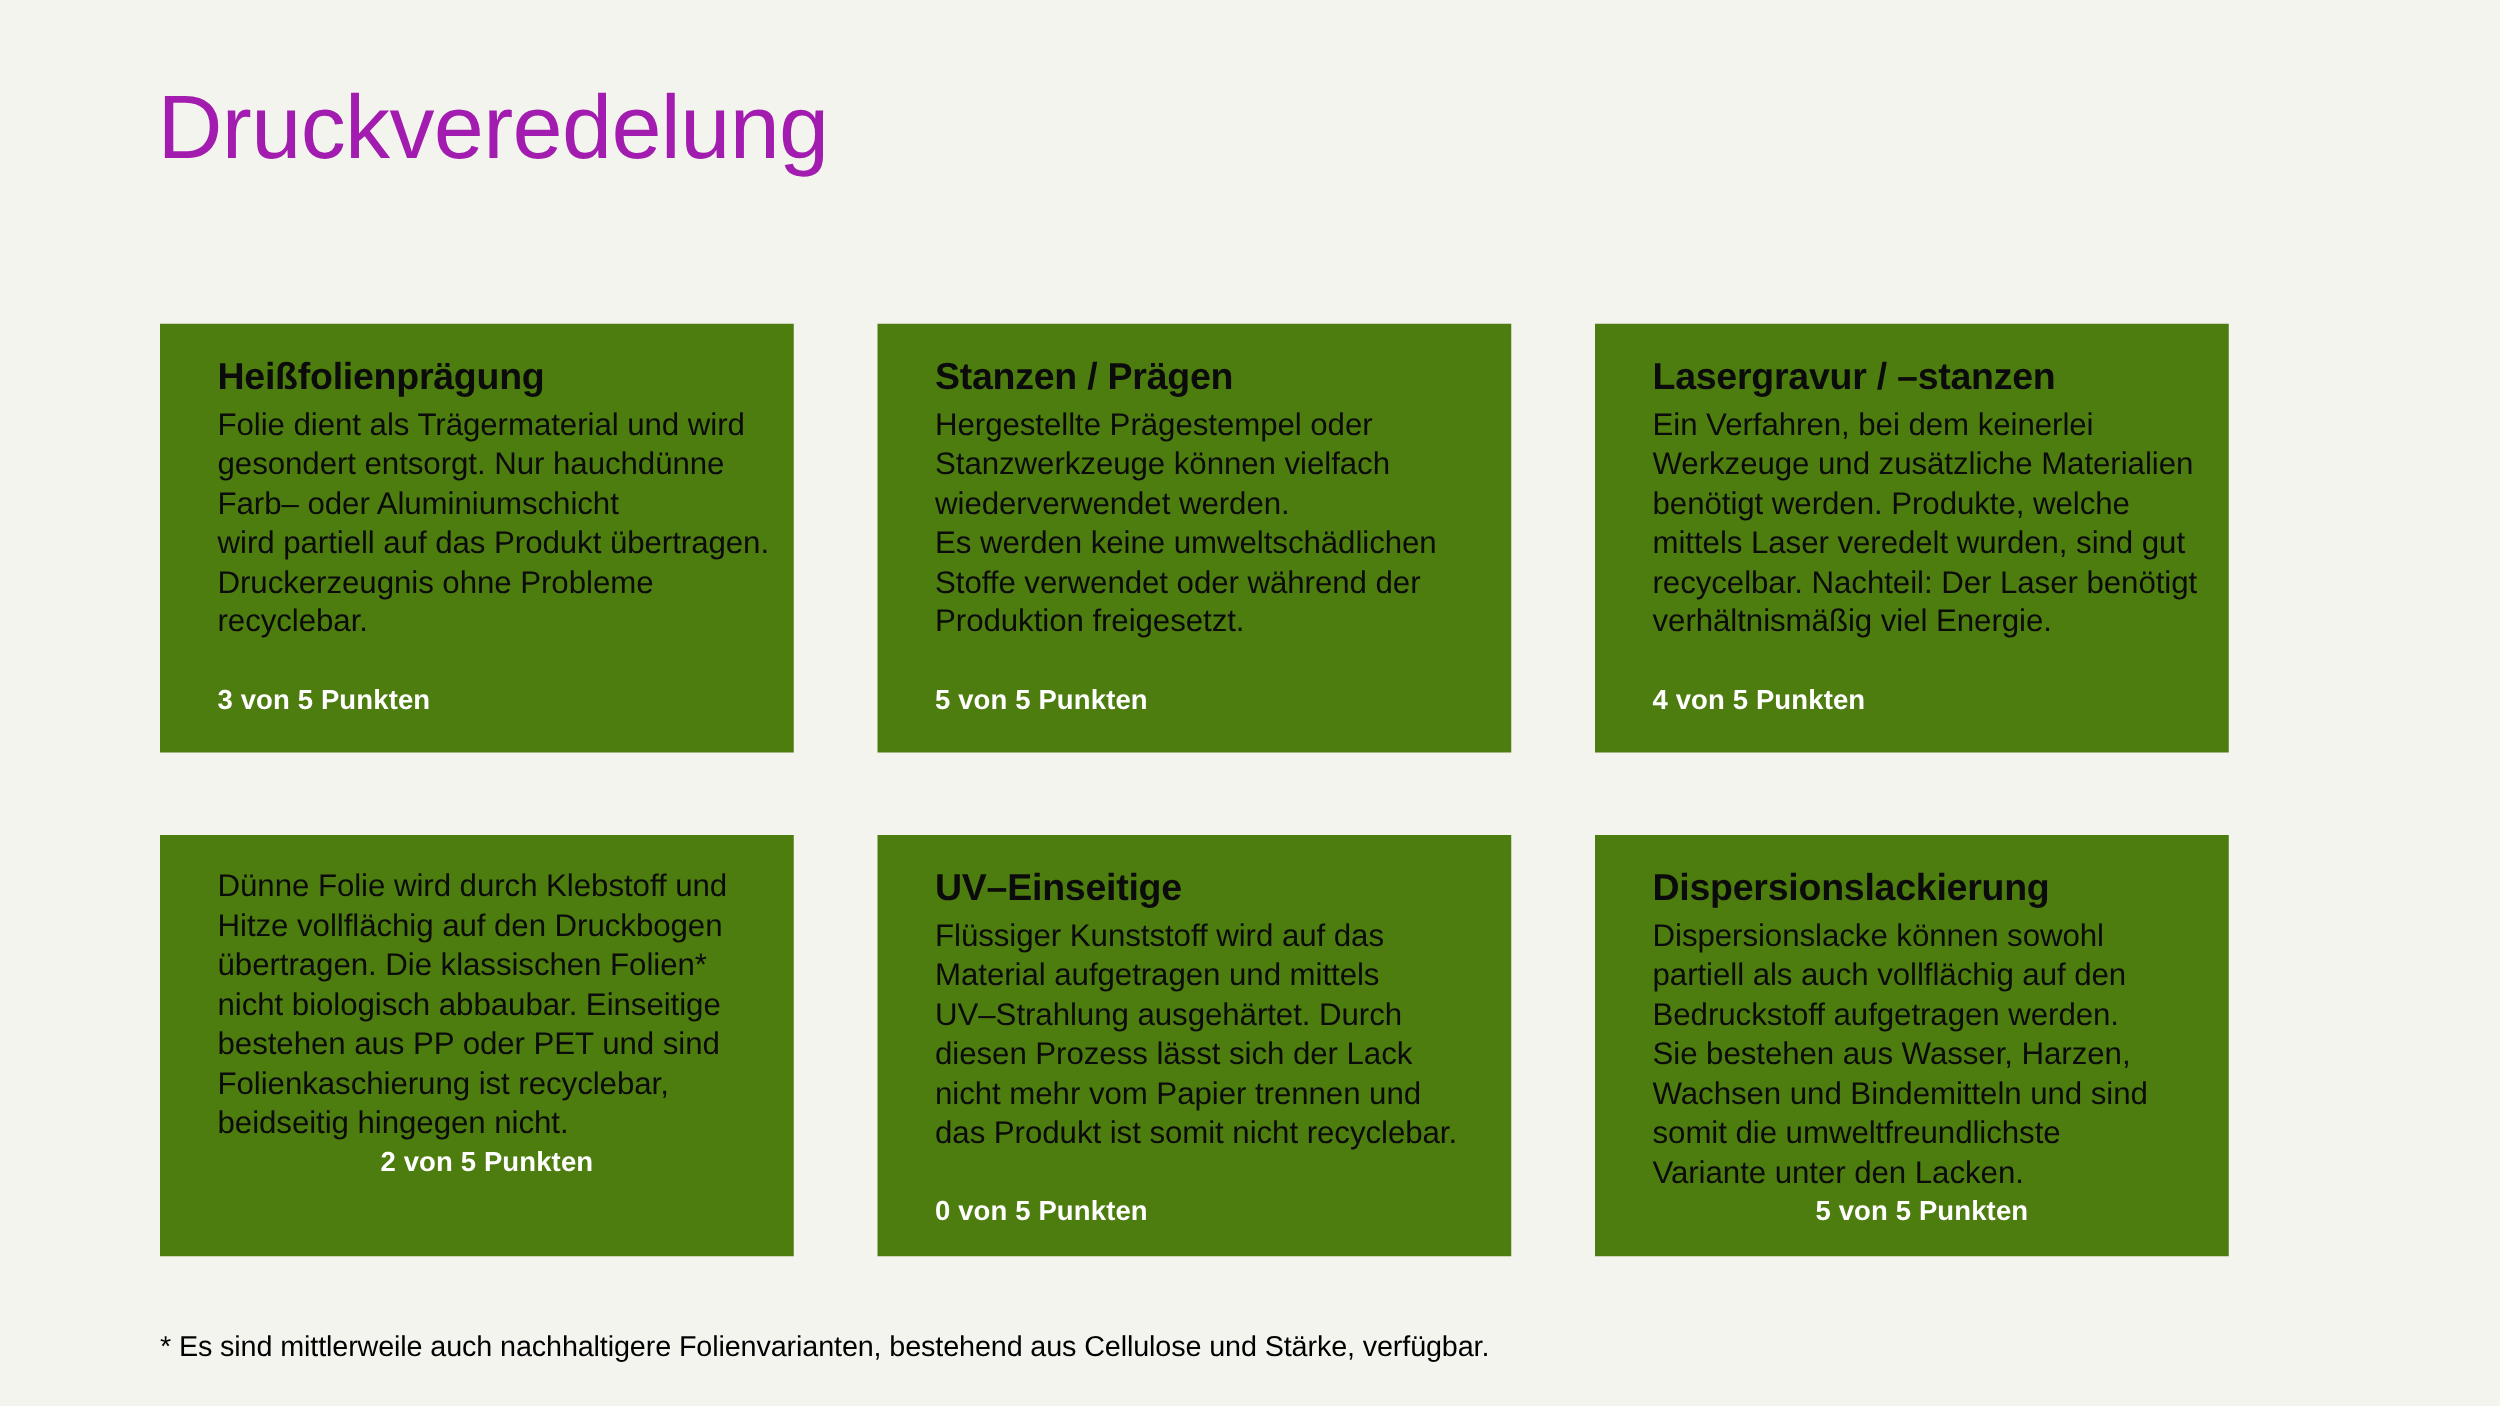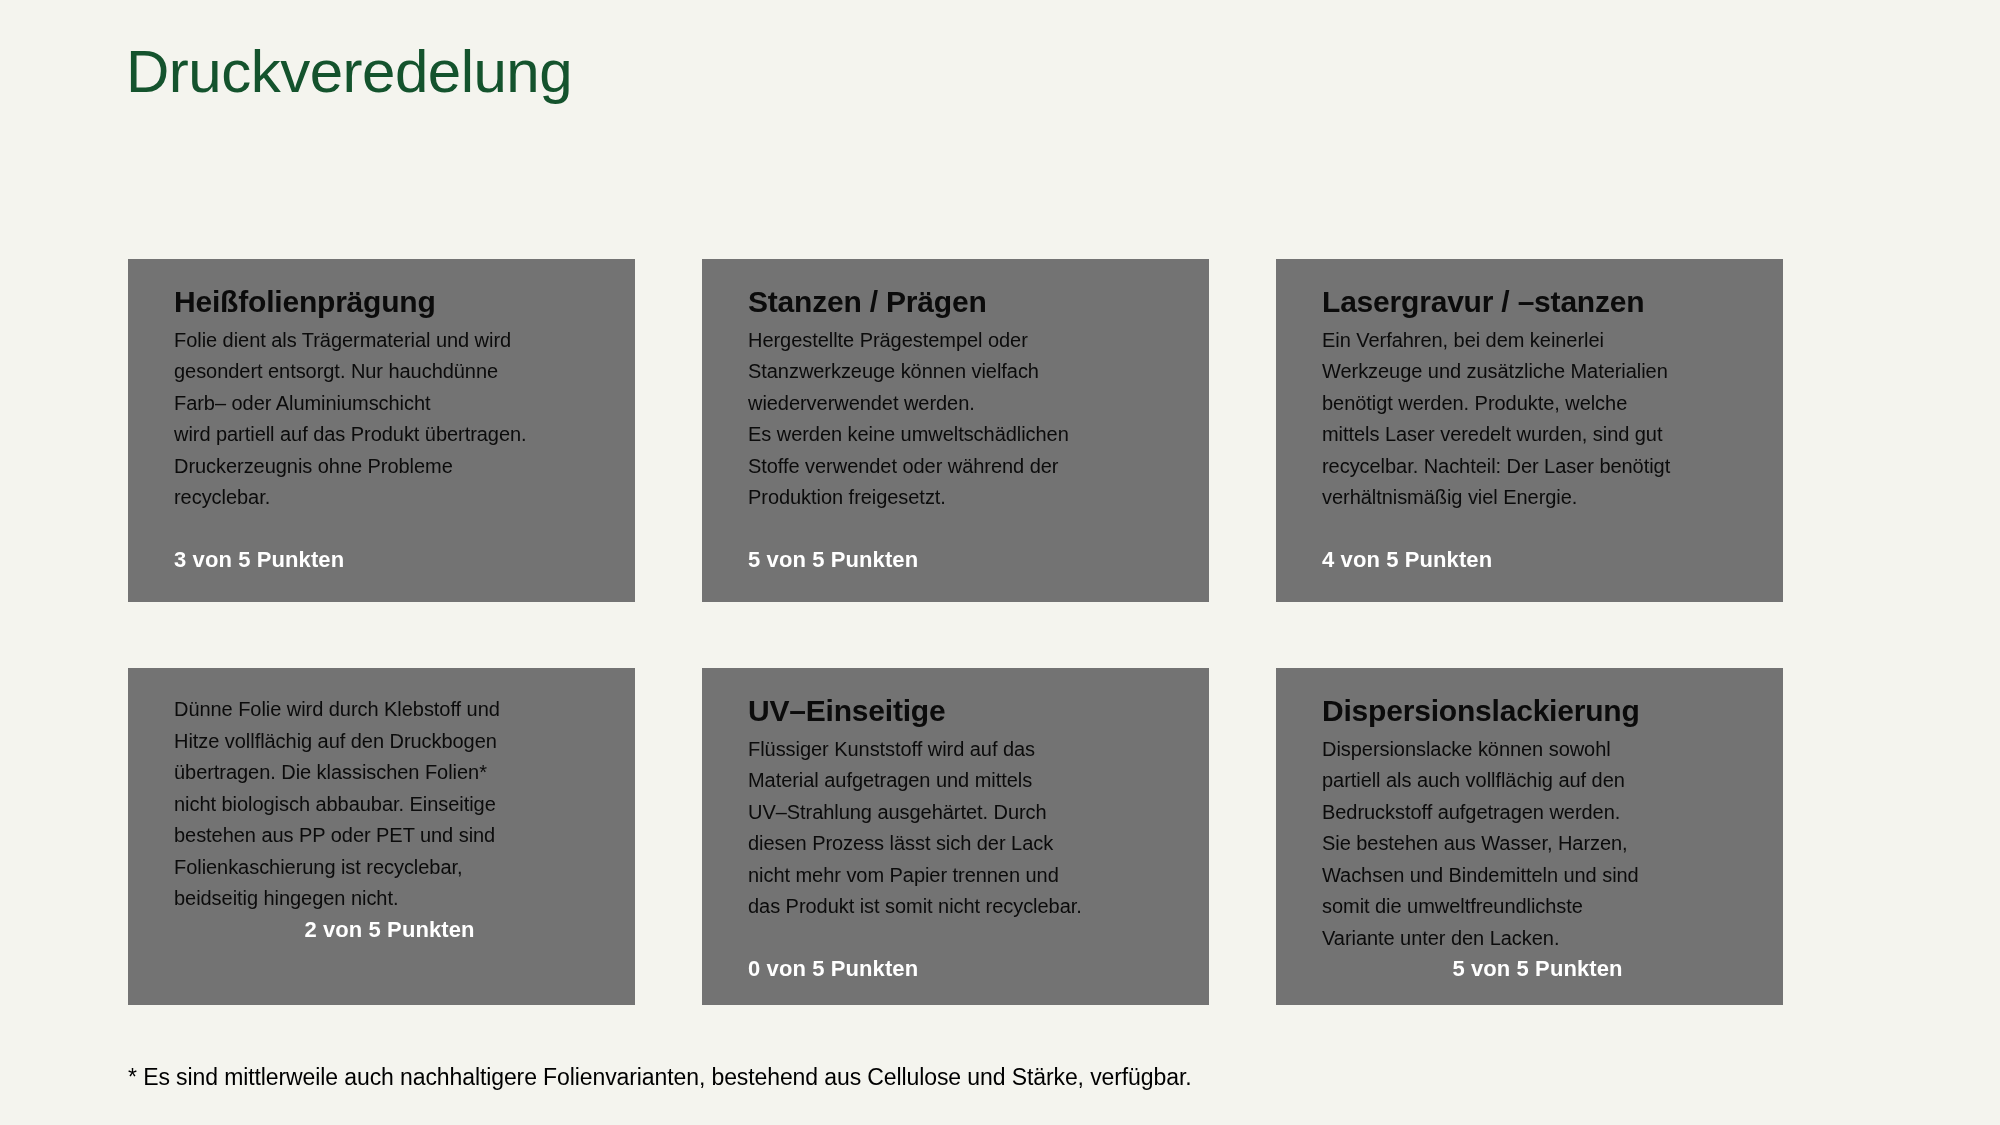--- a/index.html
+++ b/index.html
@@ -16,58 +16,58 @@
   }
   .page {
     position: relative;
     width: 2000px;
     height: 1125px;
     background: #f4f4ee;
   }
   .page-title {
     position: absolute;
     left: 126px;
-    top: 0;
-    font-size: 60px;
+    top: 16px;
+    font-size: 72px;
     line-height: 1.08;
     font-weight: 400;
     letter-spacing: -0.5px;
-    color: #14532d;
+    color: #a21caf;
     font-family: "Liberation Sans", sans-serif;
     white-space: nowrap;
   }
   .grid {
     position: absolute;
     left: 128px;
     top: 259px;
     width: 1656px;
     display: grid;
     grid-template-columns: repeat(3, 507px);
     grid-column-gap: 67px;
     grid-row-gap: 66px;
   }
   .card {
-    background: #737373;
+    background: #4d7c0f;
     box-sizing: border-box;
     padding: 26px 30px 20px 46px;
     position: relative;
   }
   .card.row1 { height: 343px; }
   .card.row2 { height: 337px; }
   .card-title {
     font-size: 30px;
     font-weight: 700;
     color: #0b0b0b;
     letter-spacing: -0.2px;
     line-height: 1.12;
     margin: 0 0 6px 0;
     white-space: nowrap;
   }
   .card-body {
-    font-size: 20px;
+    font-size: 25px;
     line-height: 31.5px;
     color: #0b0b0b;
     font-weight: 400;
     margin: 0;
     letter-spacing: -0.05px;
   }
   .card-body .ln { display: block; white-space: nowrap; }
   .card-points {
     font-size: 22px;
     line-height: 30px;

